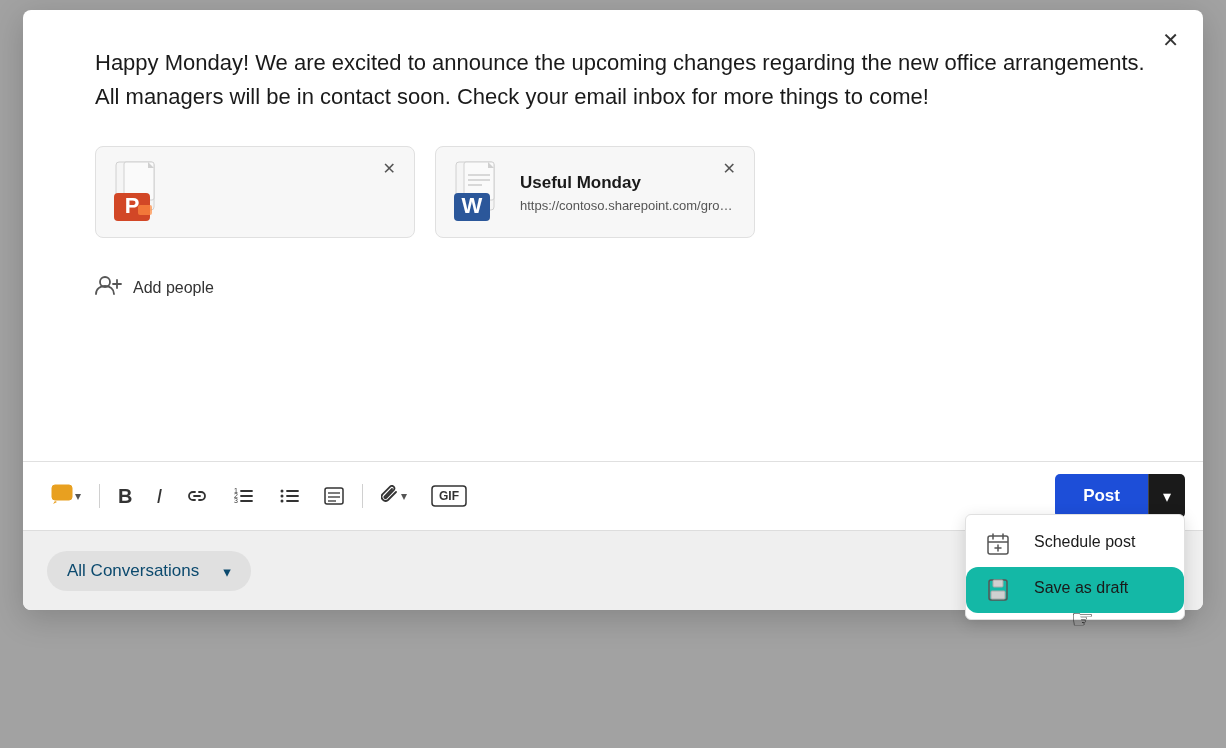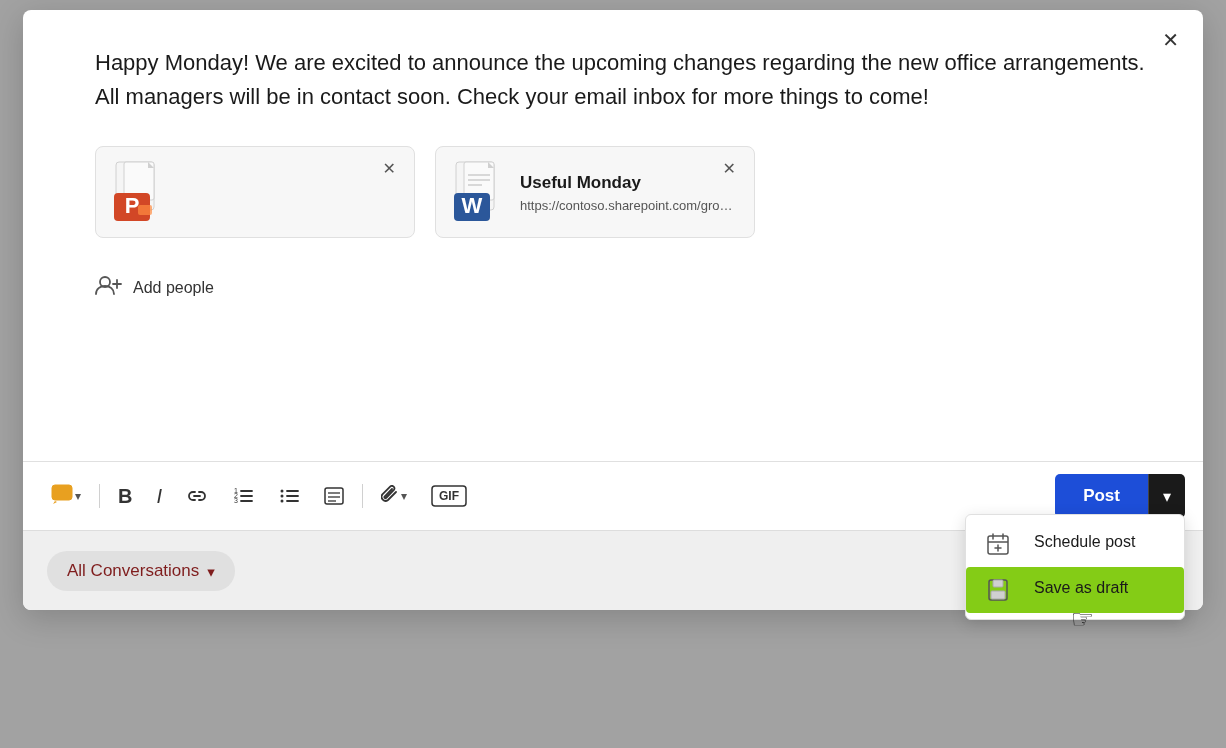--- a/index.html
+++ b/index.html
@@ -222,43 +222,43 @@
 
     .dropdown-item {
       display: flex;
       align-items: flex-start;
       gap: 24px;
       padding: 12px 20px;
       font-size: 16px;
       color: #1a1a1a;
       cursor: pointer;
     }
-    .dropdown-item.active { background: #84cc16; border-radius: 4px; }
+    .dropdown-item.active { background: #14b8a6; border-radius: 12px; }
 
     .dropdown-item-icon {
       font-size: 20px;
       color: #555;
       display: flex;
       align-items: center;
       justify-content: center;
       width: 24px;
     }
 
     .all-conv-btn {
       display: flex;
       align-items: center;
-      gap: 8px;
+      gap: 24px;
       background: #e0e0e0;
       border: none;
       border-radius: 20px;
       padding: 10px 20px;
       font-size: 17px;
       font-weight: 500;
       cursor: pointer;
-      color: #7f1d1d;
+      color: #0c4a6e;
     }
 
     
     .cursor-overlay {
       position: absolute;
       bottom: -16px;
       right: 90px;
       font-size: 26px;
       pointer-events: none;
       z-index: 200;

